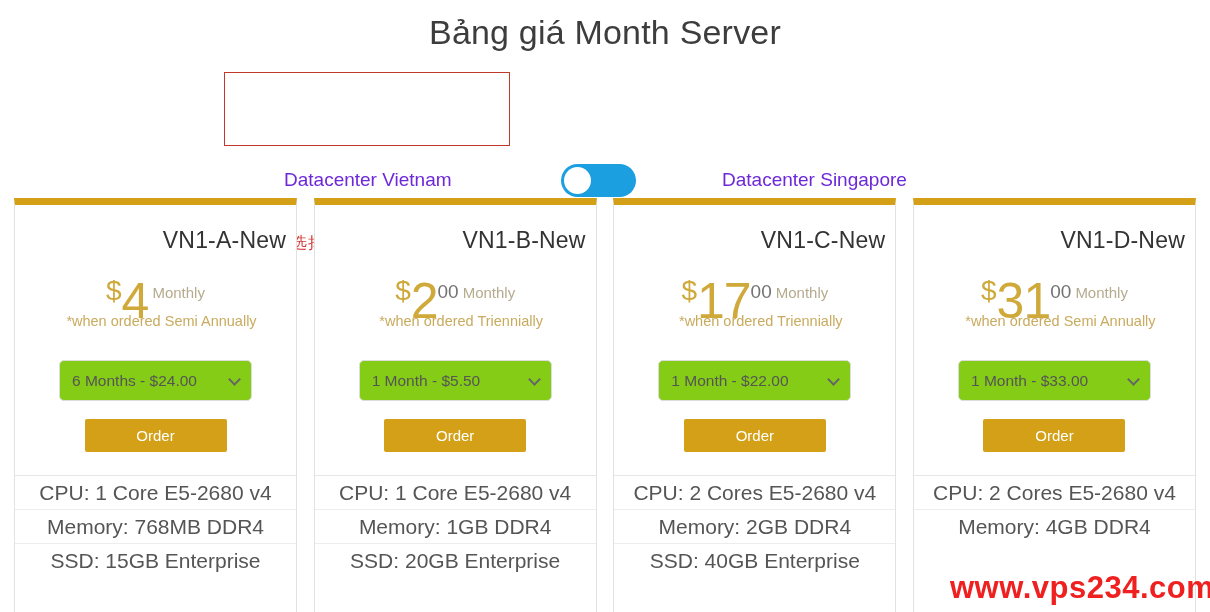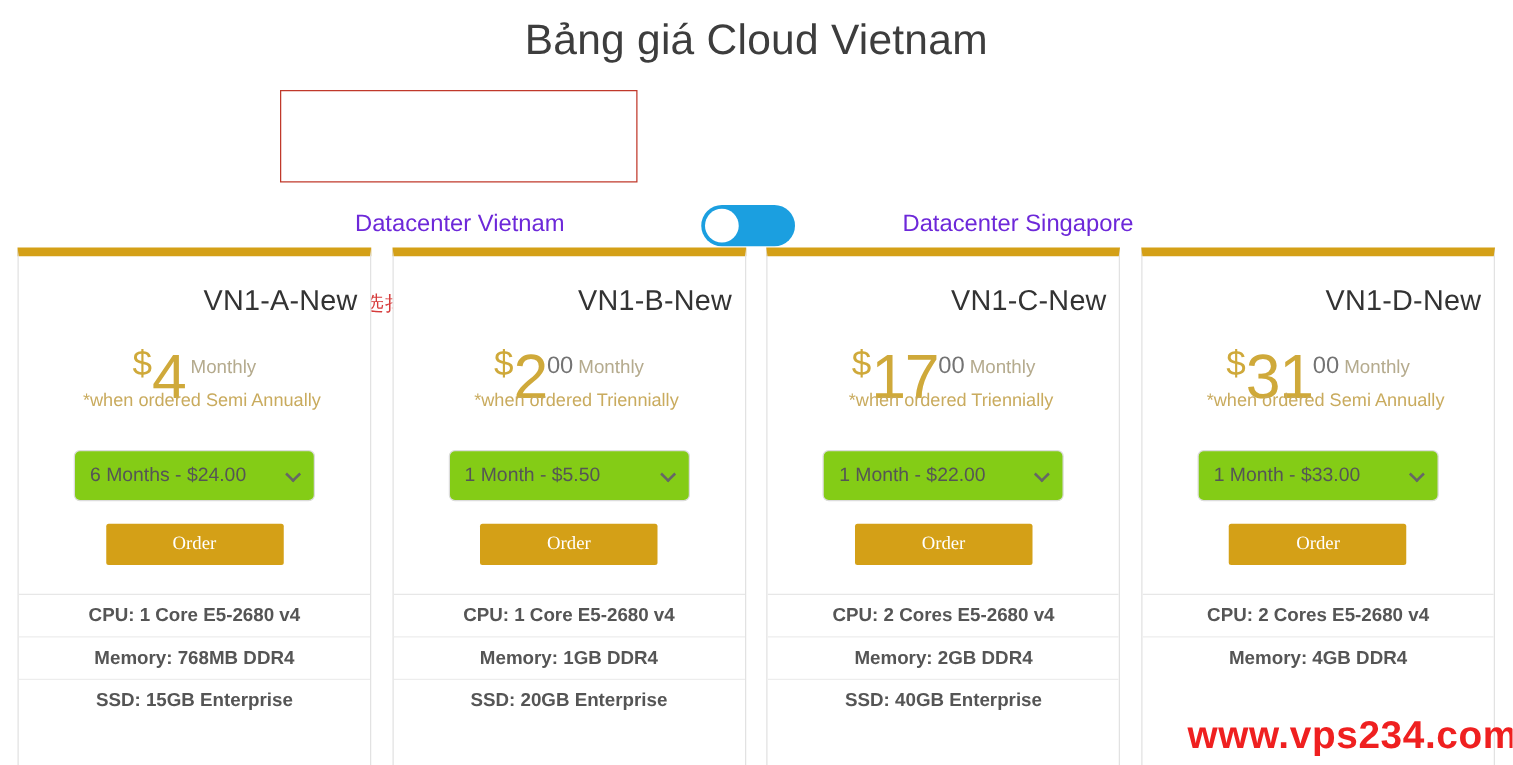--- a/index.html
+++ b/index.html
@@ -177,54 +177,53 @@
   .order-btn {
     display: inline-block;
     width: 142px; height: 33px;
     line-height: 33px;
     background: #d4a017;
     color: #ffffff;
     font-size: 15px;
     border: none;
     border-radius: 2px;
     cursor: pointer;
-    font-family: Liberation Serif, serif;
+    font-family: Liberation Sans, sans-serif;
   }
 
   .specs {
     margin-top: 23px;
     border-top: 1px solid #e7e7e7;
   }
   .spec-item {
     text-align: center;
-    font-size: 15px;
+    font-size: 21px;
     color: #555555;
     height: 34px;
     line-height: 34px;
     border-bottom: 1px solid #ededed;
-    font-weight: bold;
   }
   .spec-item:last-child { border-bottom: none; }
 
   
   .watermark {
     position: absolute;
     left: 950px; top: 570px;
     font-size: 31px;
     font-weight: 700;
     color: #ef2020;
     letter-spacing: .5px;
     white-space: nowrap;
     pointer-events: none;
   }
 </style>
 </head>
 <body>
 
-<h1 class="page-title">Bảng giá Cloud Vietnam</h1>
+<h1 class="page-title">Bảng giá Month Server</h1>
 
 <div class="dc-row">
   <div class="dc-annotation-box"></div>
 
   <div class="dc-label dc-label-vn">Datacenter Vietnam</div>
 
   <div class="toggle">
     <div class="toggle-knob"></div>
   </div>
 

